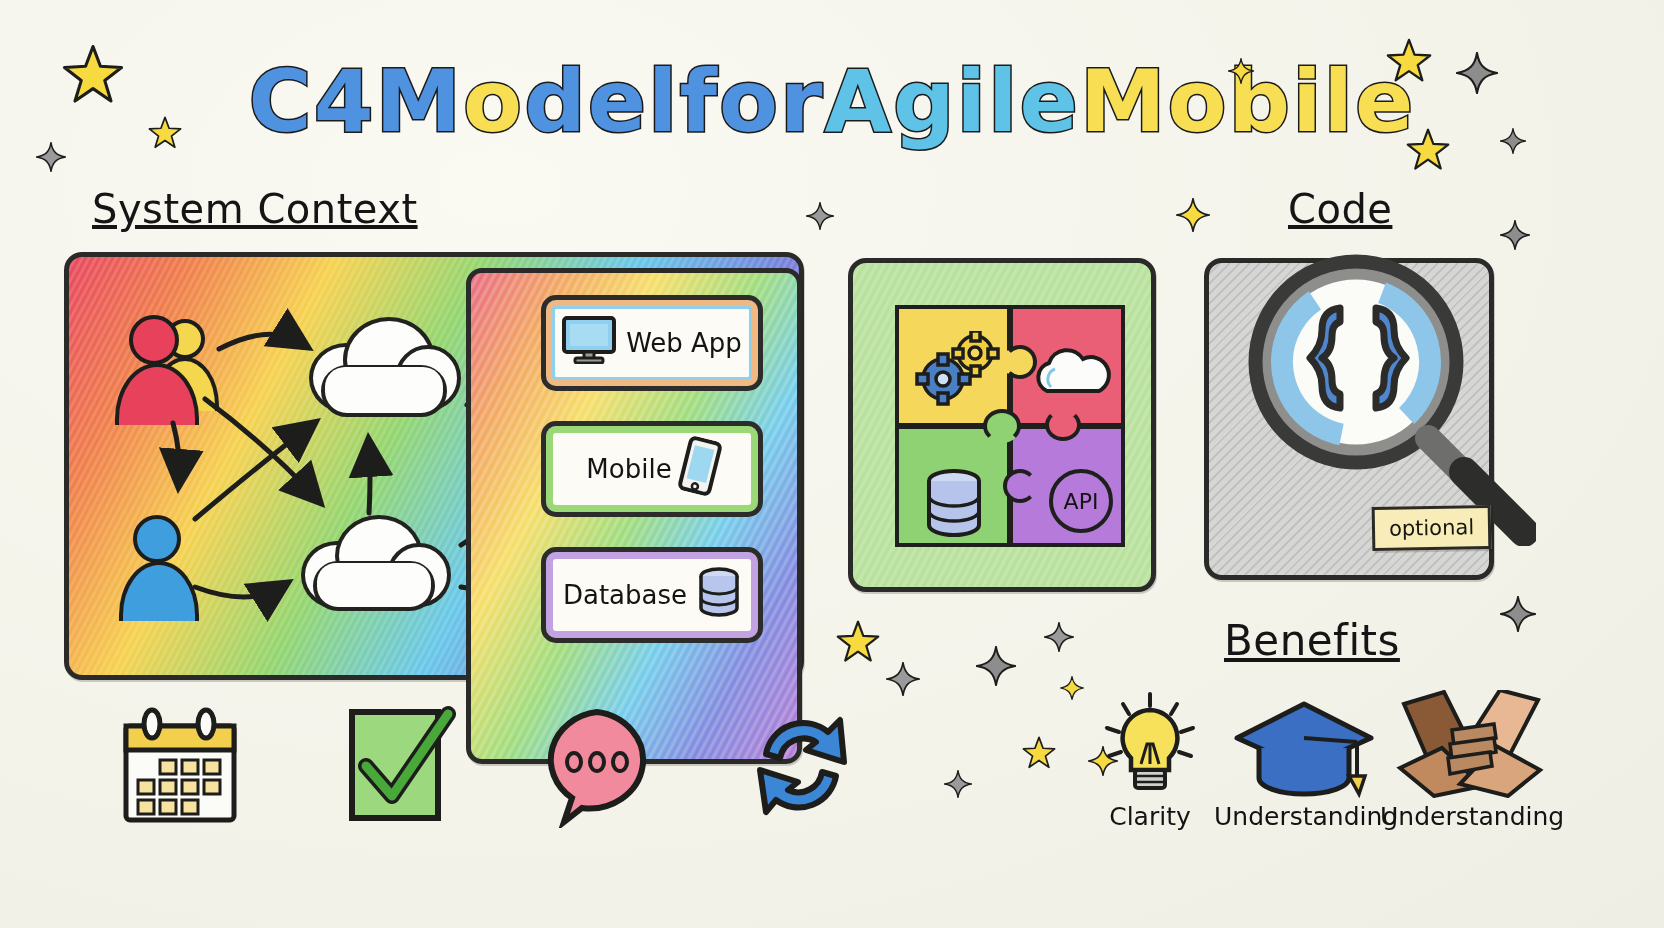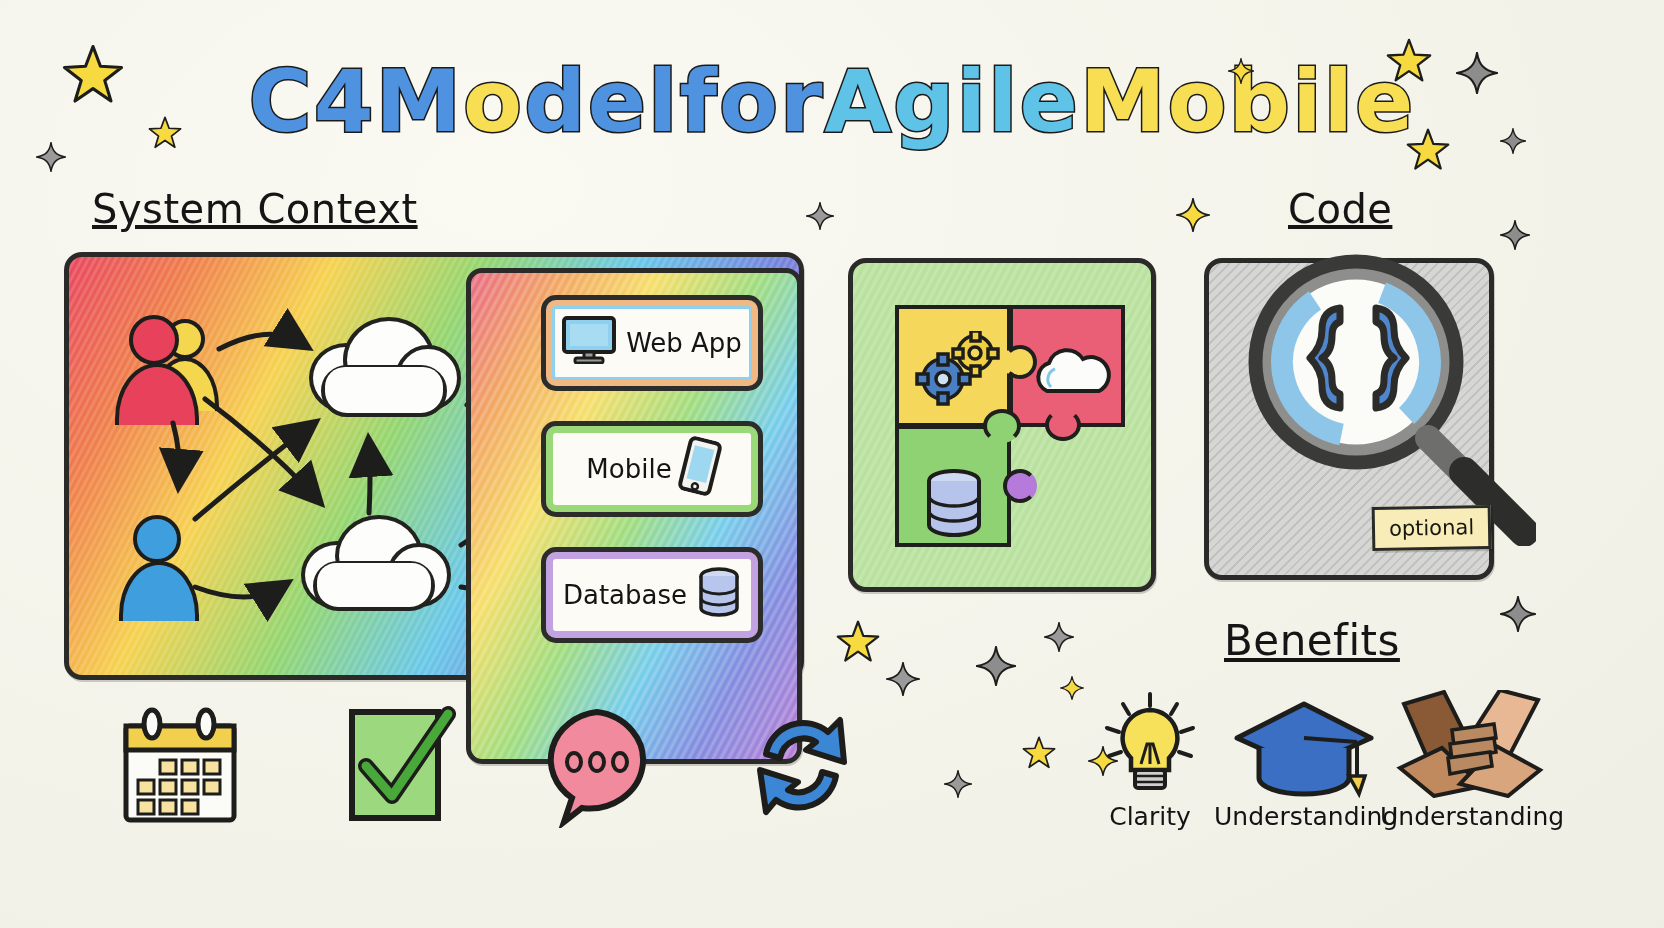--- a/index.html
+++ b/index.html
@@ -360,20 +360,25 @@
       <div class="pz" id="pz-bl">
         <span style="position:absolute; left:24px; top:40px;">
           <svg width="62" height="70" viewBox="0 0 62 70">
             <ellipse cx="31" cy="12" rx="25" ry="10" fill="#cfd9f2" stroke="#1d1d1b" stroke-width="4"></ellipse>
             <path d="M6,12 L6,56 A25,10 0 0 0 56,56 L56,12" fill="#b6c4ec" stroke="#1d1d1b" stroke-width="4"></path>
             <path d="M6,27 A25,10 0 0 0 56,27" fill="none" stroke="#1d1d1b" stroke-width="3.5"></path>
             <path d="M6,42 A25,10 0 0 0 56,42" fill="none" stroke="#1d1d1b" stroke-width="3.5"></path>
           </svg>
         </span>
       </div>
+      <div class="pz" id="pz-br">
+        <div class="api-circle">
+          <span>API</span>
+        </div>
+      </div>
 
       <div style="position:absolute; left:108px; top:40px; width:34px; height:34px; border-radius:50%; background:#f5d85b; border:4px solid #1f1f1d; border-left-color:transparent;"></div>
       <div style="position:absolute; left:88px; top:104px; width:38px; height:34px; border-radius:50%; background:#8ed273; border:4px solid #1f1f1d; border-bottom-color:transparent;"></div>
       <div style="position:absolute; left:108px; top:164px; width:34px; height:34px; border-radius:50%; background:#b57ada; border:4px solid #1f1f1d; border-right-color:transparent;"></div>
       <div style="position:absolute; left:150px; top:104px; width:36px; height:32px; border-radius:50%; background:#ea5f76; border:4px solid #1f1f1d; border-top-color:transparent;"></div>
     </div>
   </div>
 
   <div class="panel" id="panel-code"></div>
 

